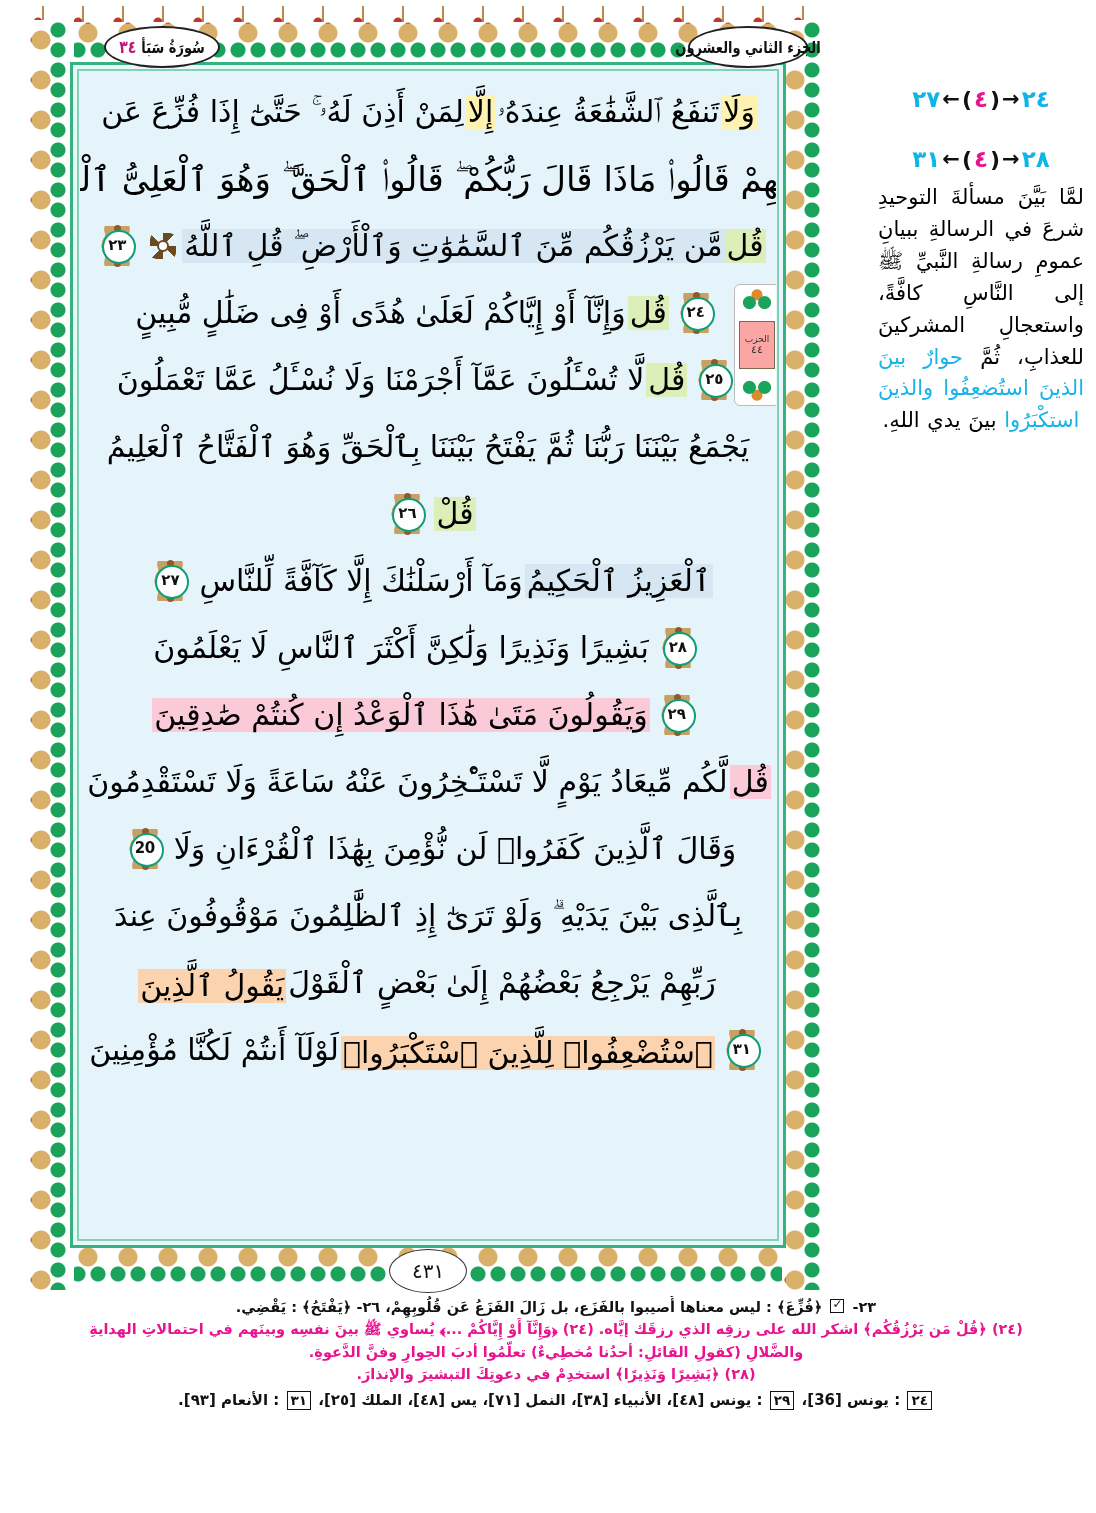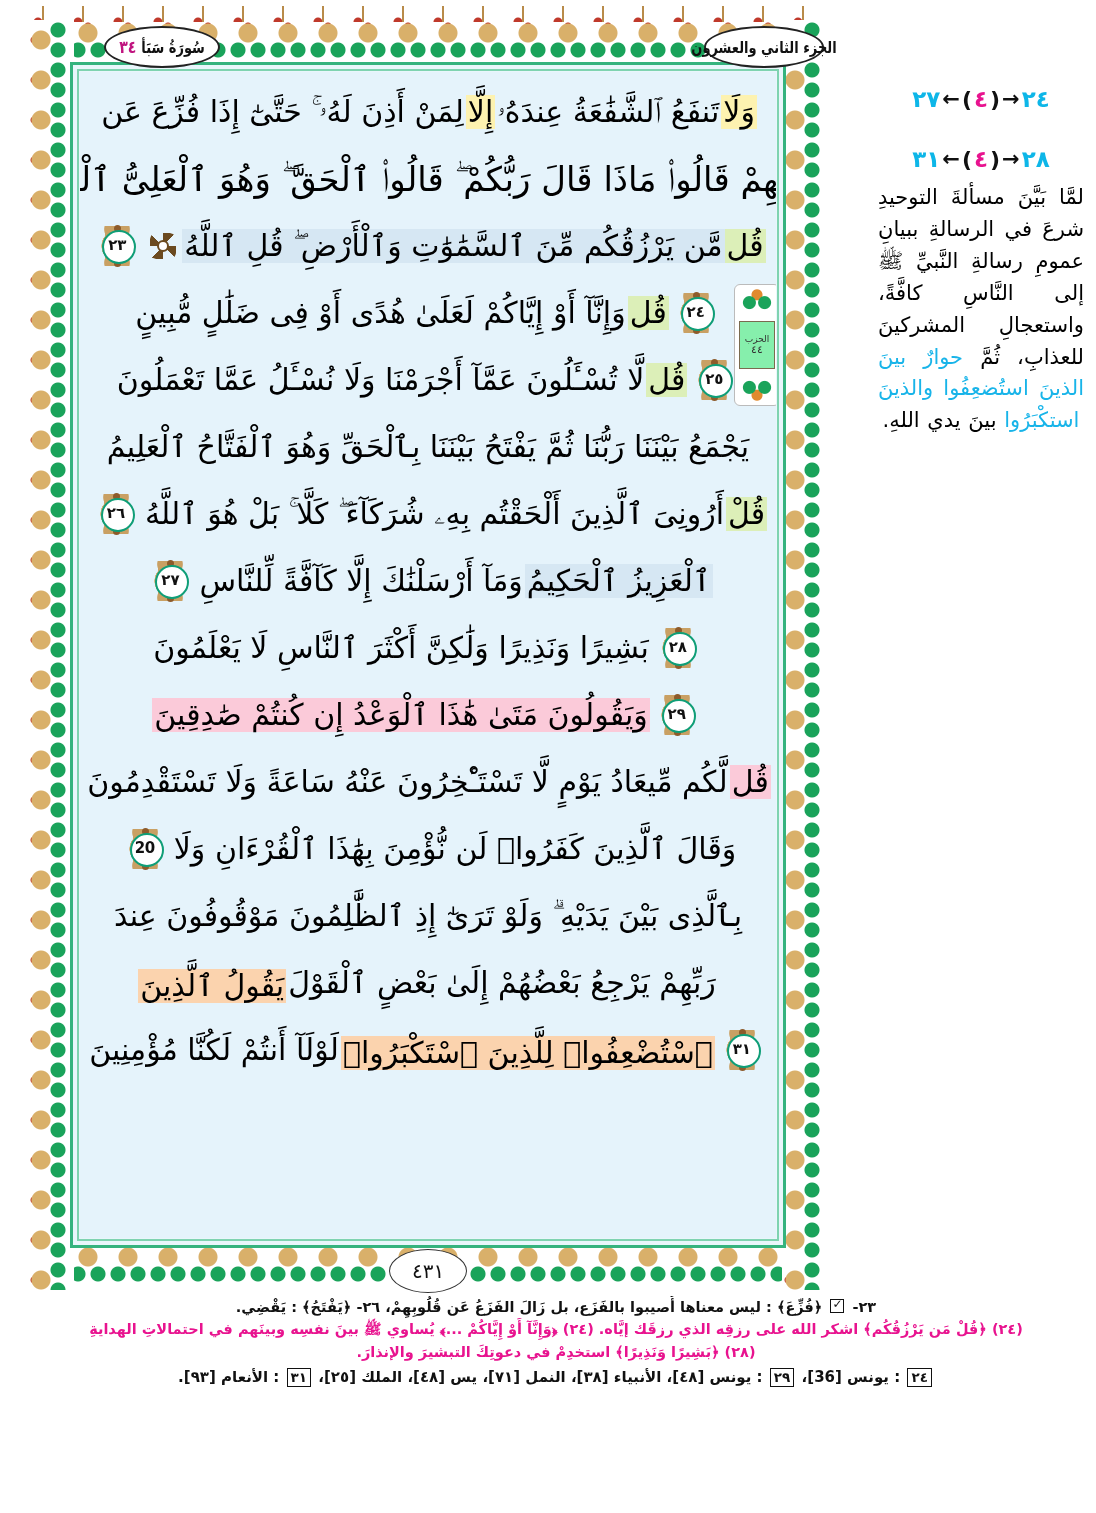--- a/index.html
+++ b/index.html
@@ -69,21 +69,21 @@
   }
 
   
   .cartouche{
     position:absolute;background:#fff;border:2px solid #222;
     border-radius:50%/50%;display:flex;align-items:center;justify-content:center;
     font-size:15px;color:#111;white-space:nowrap;z-index:6;
     font-family:"DejaVu Sans","Liberation Sans",sans-serif;
   }
   #cartouche-surah{left:104px;top:26px;width:112px;height:38px;}
-  #cartouche-juz{left:704px;top:26px;width:116px;height:38px;}
+  #cartouche-juz{left:688px;top:26px;width:116px;height:38px;}
   .cart-inner{display:flex;gap:5px;align-items:center;direction:rtl;font-weight:600;
     font-size:13px;transform:scaleY(1.25);}
   #cartouche-surah .num{color:#c0147f;font-weight:700;font-size:14px;}
 
   
   .ayah-lines{
     position:absolute;left:0;right:0;top:0;bottom:0;
     display:flex;flex-direction:column;justify-content:flex-start;
     padding:6px 10px 0 10px;box-sizing:border-box;
   }
@@ -152,21 +152,21 @@
   }
   #hizb-marker .hz-orn{
     position:absolute;left:3px;right:3px;height:26px;
     background:
       radial-gradient(circle at 30% 60%, #1aa35a 0 6px, transparent 7px),
       radial-gradient(circle at 70% 60%, #1aa35a 0 6px, transparent 7px),
       radial-gradient(circle at 50% 30%, #e08a2e 0 5px, transparent 6px);
   }
   #hizb-marker .hz-top{top:2px;} #hizb-marker .hz-bot{bottom:2px;transform:rotate(180deg);}
   #hizb-marker .hz-box{
-    width:34px;height:46px;border:1.5px solid #7a6a4f;background:#86efac;
+    width:34px;height:46px;border:1.5px solid #7a6a4f;background:#fca5a5;
     display:flex;flex-direction:column;align-items:center;justify-content:center;
     font-size:9px;color:#333;line-height:1.15;
   }
   #hizb-marker .hz-num{font-size:11px;color:#333;}
 
   
   #page-number{
     position:absolute;left:50%;transform:translateX(-50%);bottom:-3px;
     width:76px;height:42px;background:#fff;border:1.5px solid #333;
     border-radius:50%;display:flex;align-items:center;justify-content:center;
@@ -281,21 +281,20 @@
               <span class="n">٢٥</span>
             </span>
             <span class="seg hl-green">قُل</span>
             <span class="seg ">لَّا تُسْـَٔلُونَ عَمَّآ أَجْرَمْنَا وَلَا نُسْـَٔلُ عَمَّا تَعْمَلُونَ</span>
           </div>
           <div class="qline" style="font-size: 30px;">
             <span class="seg ">يَجْمَعُ بَيْنَنَا رَبُّنَا ثُمَّ يَفْتَحُ بَيْنَنَا بِٱلْحَقِّ وَهُوَ ٱلْفَتَّاحُ ٱلْعَلِيمُ</span>
           </div>
           <div class="qline" style="font-size: 30px;">
             <span class="seg hl-green">قُلْ</span>
-            <span class="seg ">أَرُونِىَ ٱلَّذِينَ أَلْحَقْتُم بِهِۦ شُرَكَآءَ ۖ كَلَّا ۚ بَلْ هُوَ ٱللَّهُ</span>
             <span class="ayah-mark">
               <span class="petal"></span>
               <span class="dot-t"></span>
               <span class="dot-b"></span>
               <span class="ring"></span>
               <span class="n">٢٦</span>
             </span>
           </div>
           <div class="qline" style="font-size: 30px;">
             <span class="seg hl-blue">ٱلْعَزِيزُ ٱلْحَكِيمُ</span>
@@ -413,20 +412,21 @@
     <div class="fn-line fn-black">
       <span>٢٣-</span>
       <span class="chk"></span>
       <span class="brace">﴿فُزِّعَ﴾</span>
       <span>: ليس معناها أُصيبوا بالفَزَع، بل زَالَ الفَزَعُ عَن قُلُوبِهِمْ،</span>
       <span>٢٦-</span>
       <span class="brace">﴿يَفْتَحُ﴾</span>
       <span>: يَقْضِي.</span>
     </div>
     <div class="fn-line fn-pink">(٢٤) ﴿قُلْ مَن يَرْزُقُكُم﴾ اشكر الله على رزقِه الذي رزقَك إيَّاه. (٢٤) ﴿وَإِنَّآ أَوْ إِيَّاكُمْ ...﴾ يُساوي ﷺ بينَ نفسِه وبينَهم في احتمالاتِ الهدايةِ</div>
+    <div class="fn-line fn-pink">والضَّلالِ (كقولِ القائلِ: أحدُنا مُخطِيءٌ) تعلَّمُوا أدبَ الحِوارِ وفنَّ الدَّعوةِ.</div>
     <div class="fn-line fn-pink">(٢٨) ﴿بَشِيرًا وَنَذِيرًا﴾ استخدِمْ في دعوتِكَ التبشيرَ والإنذارَ.</div>
     <div class="fn-line fn-refs">
       <span class="boxnum">٢٤</span>
       <span>: يونس [36]،</span>
       <span class="boxnum">٢٩</span>
       <span>: يونس [٤٨]، الأنبياء [٣٨]، النمل [٧١]، يس [٤٨]، الملك [٢٥]،</span>
       <span class="boxnum">٣١</span>
       <span>: الأنعام [٩٣].</span>
     </div>
   </div>

